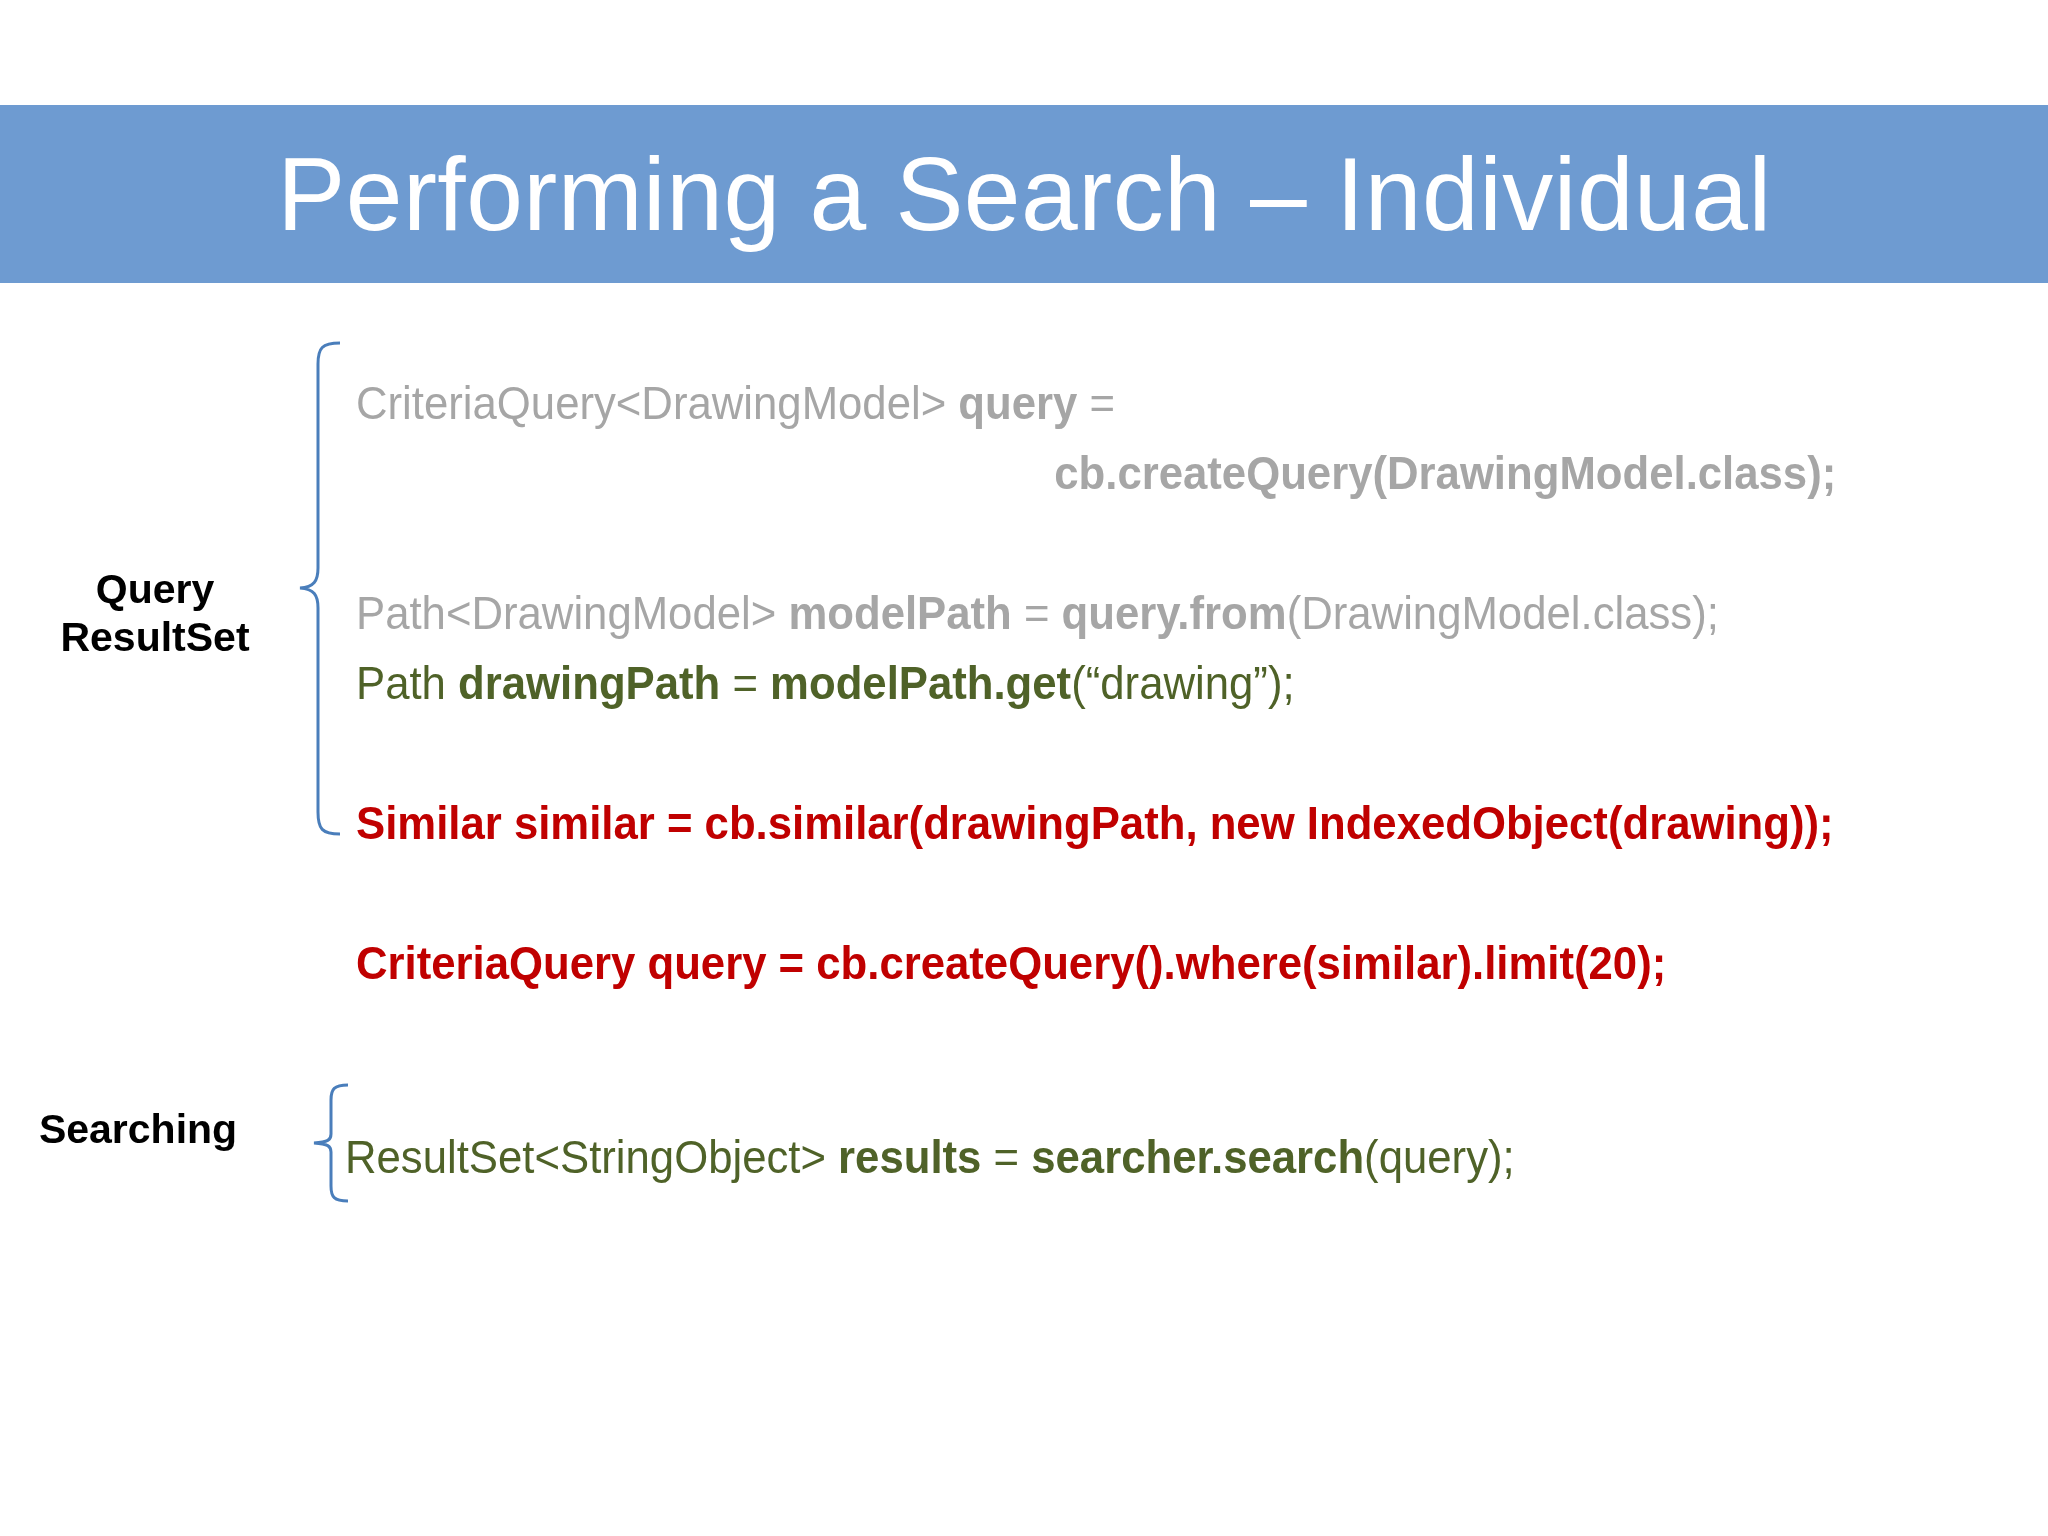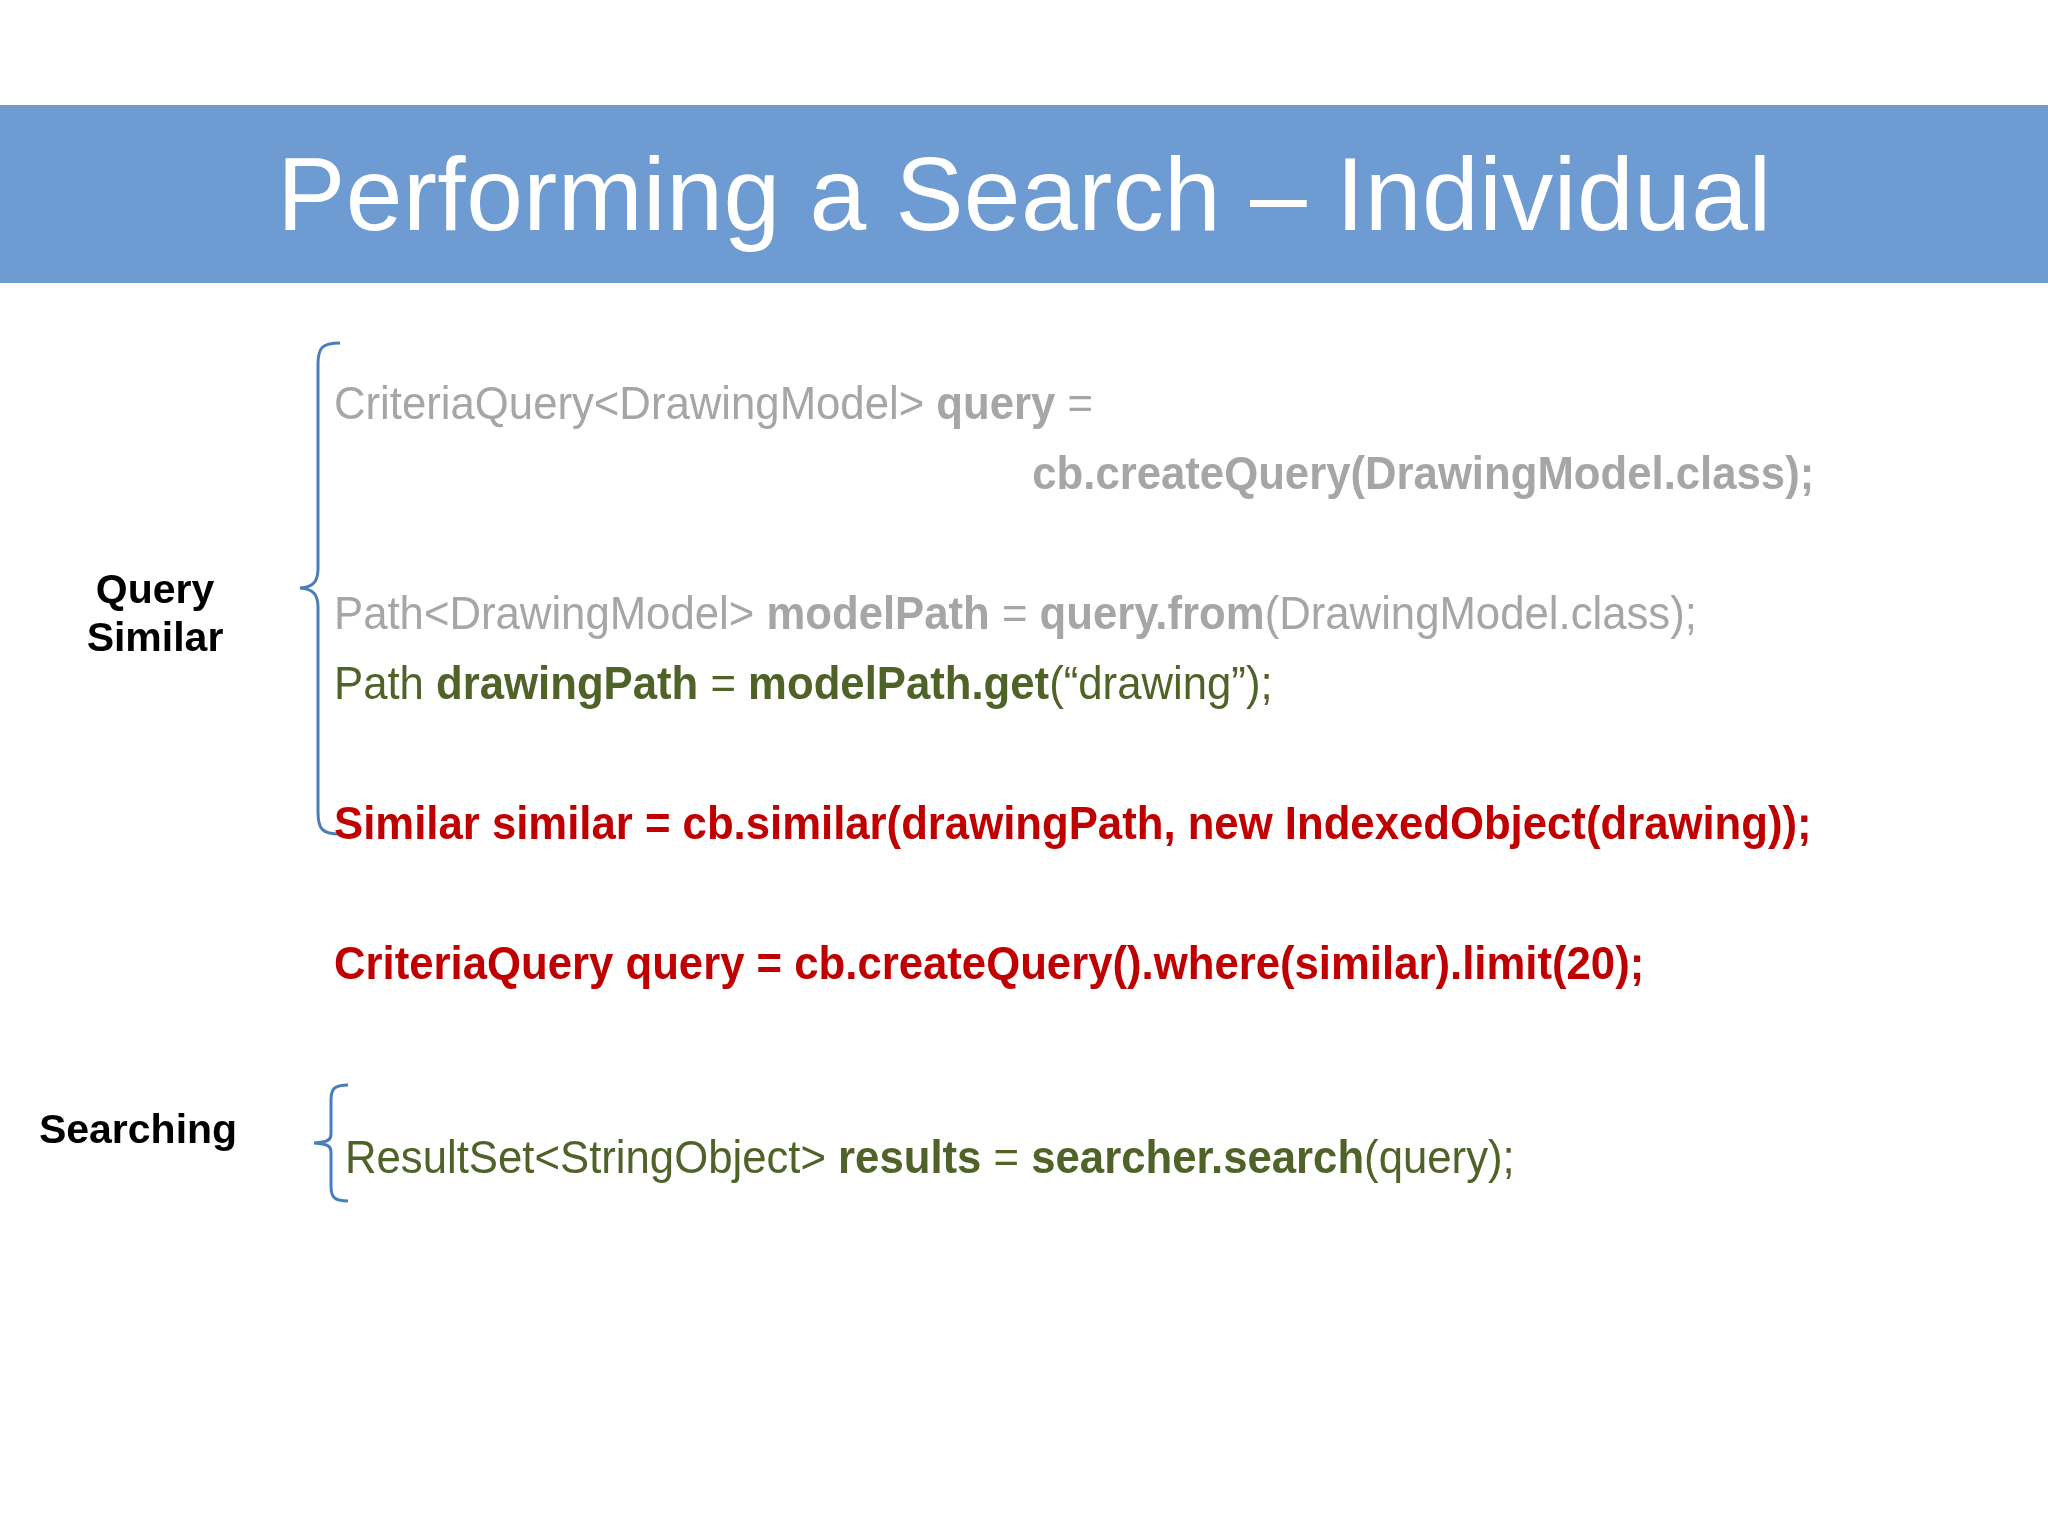--- a/index.html
+++ b/index.html
@@ -34,21 +34,21 @@
     font-weight: 400;
     letter-spacing: 0.5px;
     line-height: 1;
     white-space: nowrap;
     transform: scaleX(0.98);
   }
 
   
   .code-area {
     position: absolute;
-    left: 334px;
+    left: 356px;
     top: 368px;
     width: 1680px;
   }
   .code-line {
     font-family: "Liberation Sans", sans-serif;
     font-size: 46px;
     line-height: 70px;
     white-space: nowrap;
     transform: scaleX(0.95);
     transform-origin: left center;
@@ -115,21 +115,21 @@
 </style>
 </head>
 <body>
 
 <div class="title-bar">
   <div class="title-text">Performing a Search – Individual</div>
 </div>
 
 <div class="side-label" id="label-query-building">
   <div>Query</div>
-  <div>Similar</div>
+  <div>ResultSet</div>
 </div>
 
 <div class="side-label" id="label-searching">Searching</div>
 
 <svg class="brace-svg" id="brace-query-building" width="60" height="500" viewBox="0 0 60 500">
   <path class="brace-path" d="M 52 3
            C 34 3, 30 8, 30 24
            L 30 228
            C 30 241, 26 247, 12 248
            C 26 249, 30 255, 30 268

